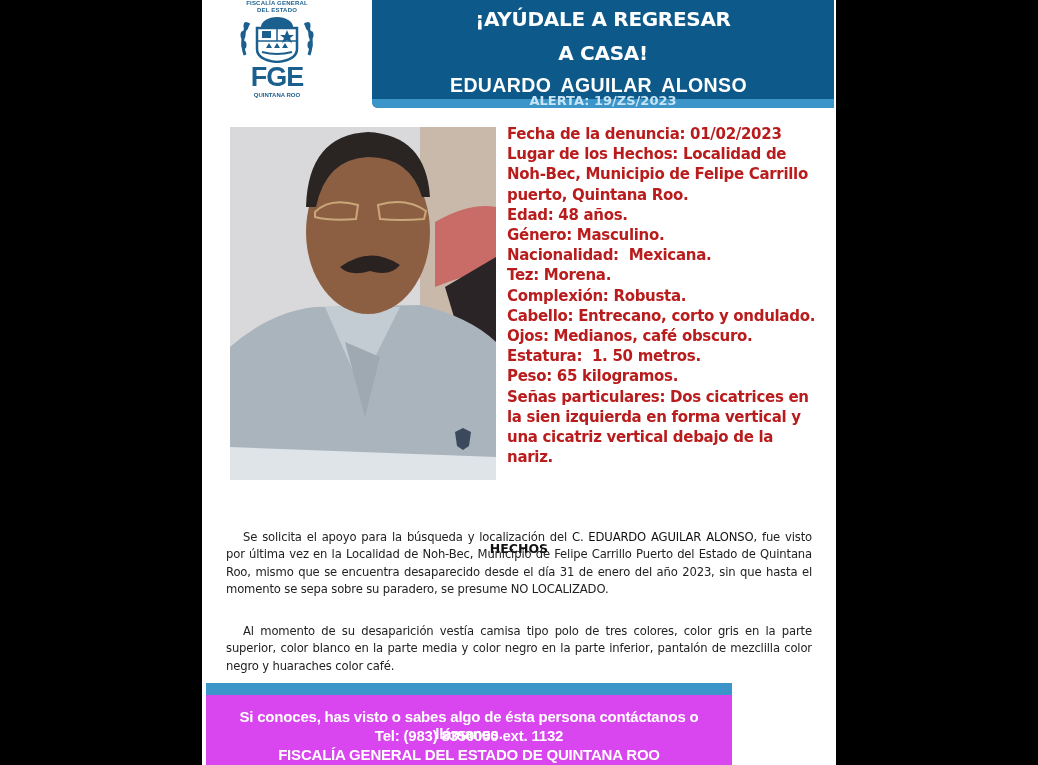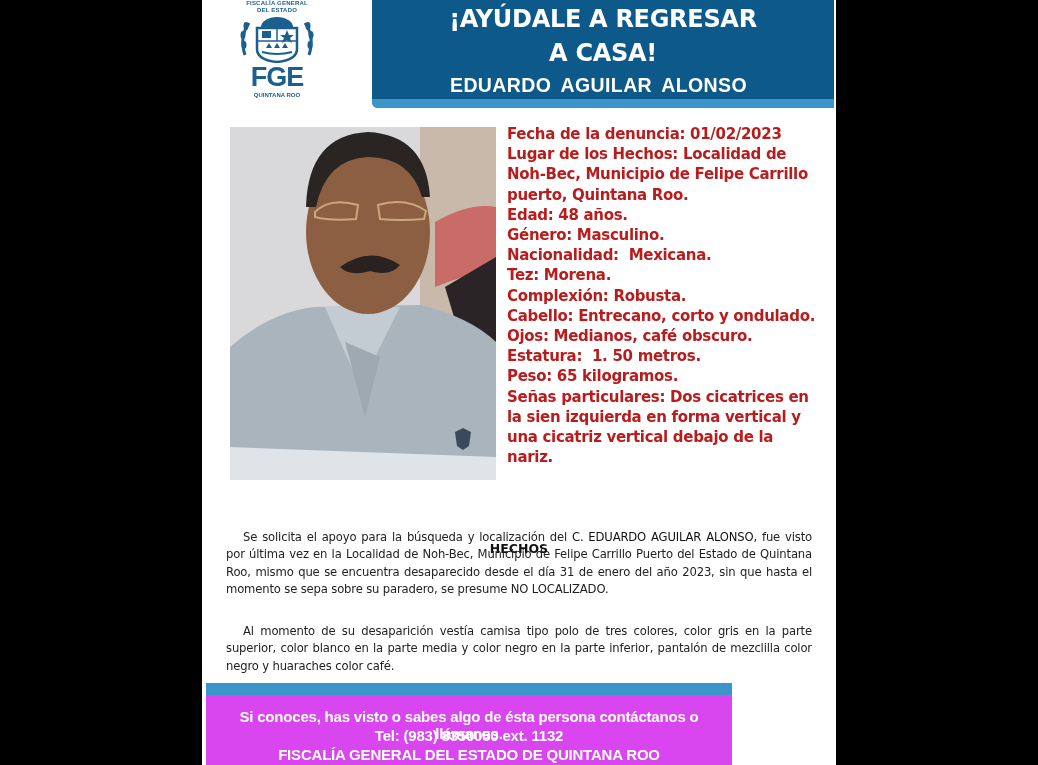--- a/index.html
+++ b/index.html
@@ -20,21 +20,21 @@
   
   .banner {
     position: absolute; left: 170px; top: 0; width: 462px; height: 108px;
     background: #0d5a8a; border-bottom-left-radius: 6px;
   }
   .banner .stripe {
     position: absolute; left: 0; right: 0; bottom: 0; height: 9px; background: #3b95c9; border-bottom-left-radius: 6px;
   }
   .banner .title {
     position: absolute; left: 0; right: 0; top: 2px; text-align: center; color: #fff;
-    font-family: "DejaVu Sans", sans-serif; font-weight: bold; font-size: 24px; line-height: 34px; letter-spacing: -0.3px;
+    font-family: "DejaVu Sans", sans-serif; font-weight: bold; font-size: 20px; line-height: 34px; letter-spacing: -0.3px;
   }
   .banner .name {
     position: absolute; left: 0; right: 9px; top: 74px; text-align: center; color: #fff;
     font-weight: bold; font-size: 19.5px; letter-spacing: 0.4px; word-spacing: 4px;
   }
   .banner .alert {
     position: absolute; left: 0; right: 0; top: 94px; text-align: center; color: #c9e4f4;
     font-family: "DejaVu Sans", sans-serif; font-weight: bold; font-size: 13px; line-height: 14px;
   }
 
@@ -109,20 +109,21 @@
     <div class="qroo">QUINTANA ROO</div>
   </div>
 
   <div class="banner">
     <div class="stripe"></div>
     <div class="title">
       <div>¡AYÚDALE A REGRESAR</div>
       <div>A CASA!</div>
     </div>
     <div class="name">EDUARDO AGUILAR ALONSO</div>
+    <div class="alert">ALERTA: 19/ZS/2023</div>
   </div>
 
   <div class="photo">
     <svg width="266" height="353" viewBox="0 0 266 353">
       <rect x="0" y="0" width="266" height="353" fill="#d9d8da"></rect>
       <rect x="190" y="0" width="76" height="200" fill="#b79a7a" opacity="0.5"></rect>
       <path d="M205 95 Q240 75 266 80 L266 140 Q230 150 205 160 Z" fill="#c94a4a" opacity="0.7"></path>
       <path d="M215 160 L266 130 L266 220 L230 210 Z" fill="#2b2426"></path>
       <path d="M0 220 Q40 185 85 180 L190 178 Q240 190 266 215 L266 353 L0 353 Z" fill="#a9b4bd"></path>
       <path d="M0 320 L266 330 L266 353 L0 353 Z" fill="#dfe4e8"></path>

